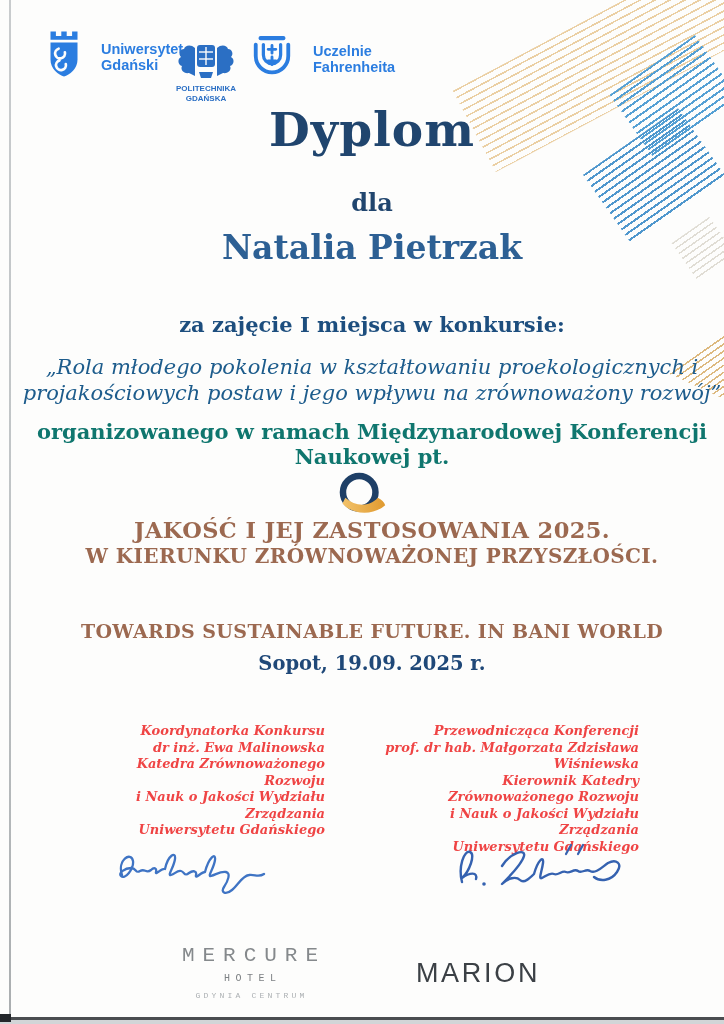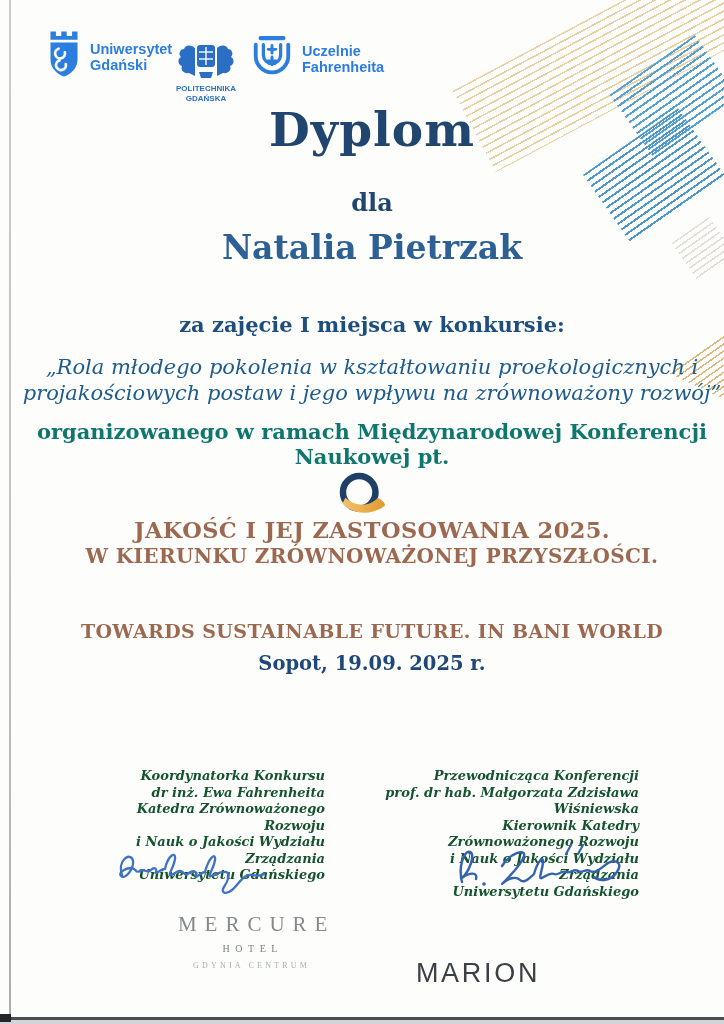--- a/index.html
+++ b/index.html
@@ -22,21 +22,21 @@
   .deco-blue-b { left:596px; top:134px; width:116px; height:82px; transform:rotate(-35deg);
     background:repeating-linear-gradient(180deg, #4f97cd 0 2px, transparent 2px 6.6px); }
   .deco-faint-patch { left:680px; top:226px; width:46px; height:44px; transform:rotate(-35deg);
     background:repeating-linear-gradient(180deg, rgba(180,172,152,.4) 0 1.5px, transparent 1.5px 6px); }
   .deco-tan-triangle { left:666px; top:334px; width:60px; height:66px;
     clip-path:polygon(100% 0, 100% 100%, 0 58%);
     background:repeating-linear-gradient(-35deg, #d9b170 0 1.5px, transparent 1.5px 5.8px); opacity:.9; }
 
   
   .logo-row { position:absolute; left:0; top:0; width:724px; height:100px; }
-  .logo { position:absolute; display:flex; align-items:center; gap:8px; }
+  .logo { position:absolute; display:flex; align-items:center; gap:19px; }
   .logo-ug { left:46px; top:30px; }
   .logo-uf { left:250px; top:34px; }
   .logo-pg { left:164px; top:42px; display:block; text-align:center; width:84px; }
   .logo-text { font-family:"Liberation Sans",sans-serif; font-weight:bold; color:#2b7de0; font-size:14.5px; line-height:16.5px; }
   .logo-pg .logo-text { font-size:8px; line-height:9.5px; color:#2b6fc4; margin-top:2px; }
   .logo-pg svg { display:block; margin:0 auto; }
 
   
   .cline { position:absolute; left:10px; width:724px; text-align:center; }
   .doc-title { top:102px; font-size:47px; font-weight:bold; color:#20456e; letter-spacing:1px; }
@@ -50,31 +50,31 @@
 
   .conf { color:#9c6950; font-weight:bold; letter-spacing:.4px; }
   .conf-1 { top:517px; font-size:22.5px; }
   .conf-2 { top:544px; font-size:20px; }
   .conf-3 { top:570px; font-size:18px; }
   .conf-4 { top:593px; font-size:22px; }
   .conf-5 { top:620px; font-size:19px; }
   .date-line { top:652px; font-size:19.5px; font-weight:bold; color:#1f4878; }
 
   
-  .sig-block { position:absolute; top:768px; text-align:right; font-style:italic; font-weight:600;
-    font-size:13px; line-height:16.5px; color:#14532d; }
+  .sig-block { position:absolute; top:723px; text-align:right; font-style:italic; font-weight:600;
+    font-size:13px; line-height:16.5px; color:#ef4444; }
   .sig-left { left:95px; width:230px; }
   .sig-right { left:383px; width:256px; }
   .sig-svg { position:absolute; }
   .sig-svg-left { left:112px; top:843px; }
   .sig-svg-right { left:448px; top:836px; }
 
   
-  .mercure { position:absolute; left:170px; top:912px; width:160px; text-align:center;
-    font-family:Liberation Serif, serif; color:#85898c; }
+  .mercure { position:absolute; left:170px; top:944px; width:160px; text-align:center;
+    font-family:Liberation Mono, monospace; color:#85898c; }
   .mercure-brand { font-size:21px; letter-spacing:.38em; text-indent:.38em; }
   .mercure-hotel { font-size:10px; letter-spacing:.55em; text-indent:.55em; margin-top:6px; color:#7d8184; }
   .mercure-city { font-size:8px; letter-spacing:.4em; text-indent:.4em; margin-top:7px; color:#abafb2; }
   .marion { position:absolute; left:408px; top:958px; width:140px; text-align:center;
     font-family:"Liberation Sans",sans-serif; font-size:27px; letter-spacing:.1em; color:#3b4045; }
 </style>
 </head>
 <body>
 
 <div class="page">
@@ -161,21 +161,21 @@
     </svg>
   </div>
 
   <div class="cline conf conf-1">JAKOŚĆ I JEJ ZASTOSOWANIA 2025.</div>
   <div class="cline conf conf-2">W KIERUNKU ZRÓWNOWAŻONEJ PRZYSZŁOŚCI.</div>
   <div class="cline conf conf-5">TOWARDS SUSTAINABLE FUTURE. IN BANI WORLD</div>
   <div class="cline date-line">Sopot, 19.09. 2025 r.</div>
 
   <div class="sig-block sig-left">
     <div>Koordynatorka Konkursu</div>
-    <div>dr inż. Ewa Fahrenheita</div>
+    <div>dr inż. Ewa Malinowska</div>
     <div>Katedra Zrównoważonego Rozwoju</div>
     <div>i Nauk o Jakości Wydziału Zrządzania</div>
     <div>Uniwersytetu Gdańskiego</div>
   </div>
 
   <div class="sig-block sig-right">
     <div>Przewodnicząca Konferencji</div>
     <div>prof. dr hab. Małgorzata Zdzisława Wiśniewska</div>
     <div>Kierownik Katedry Zrównoważonego Rozwoju</div>
     <div>i Nauk o Jakości Wydziału Zrządzania</div>

